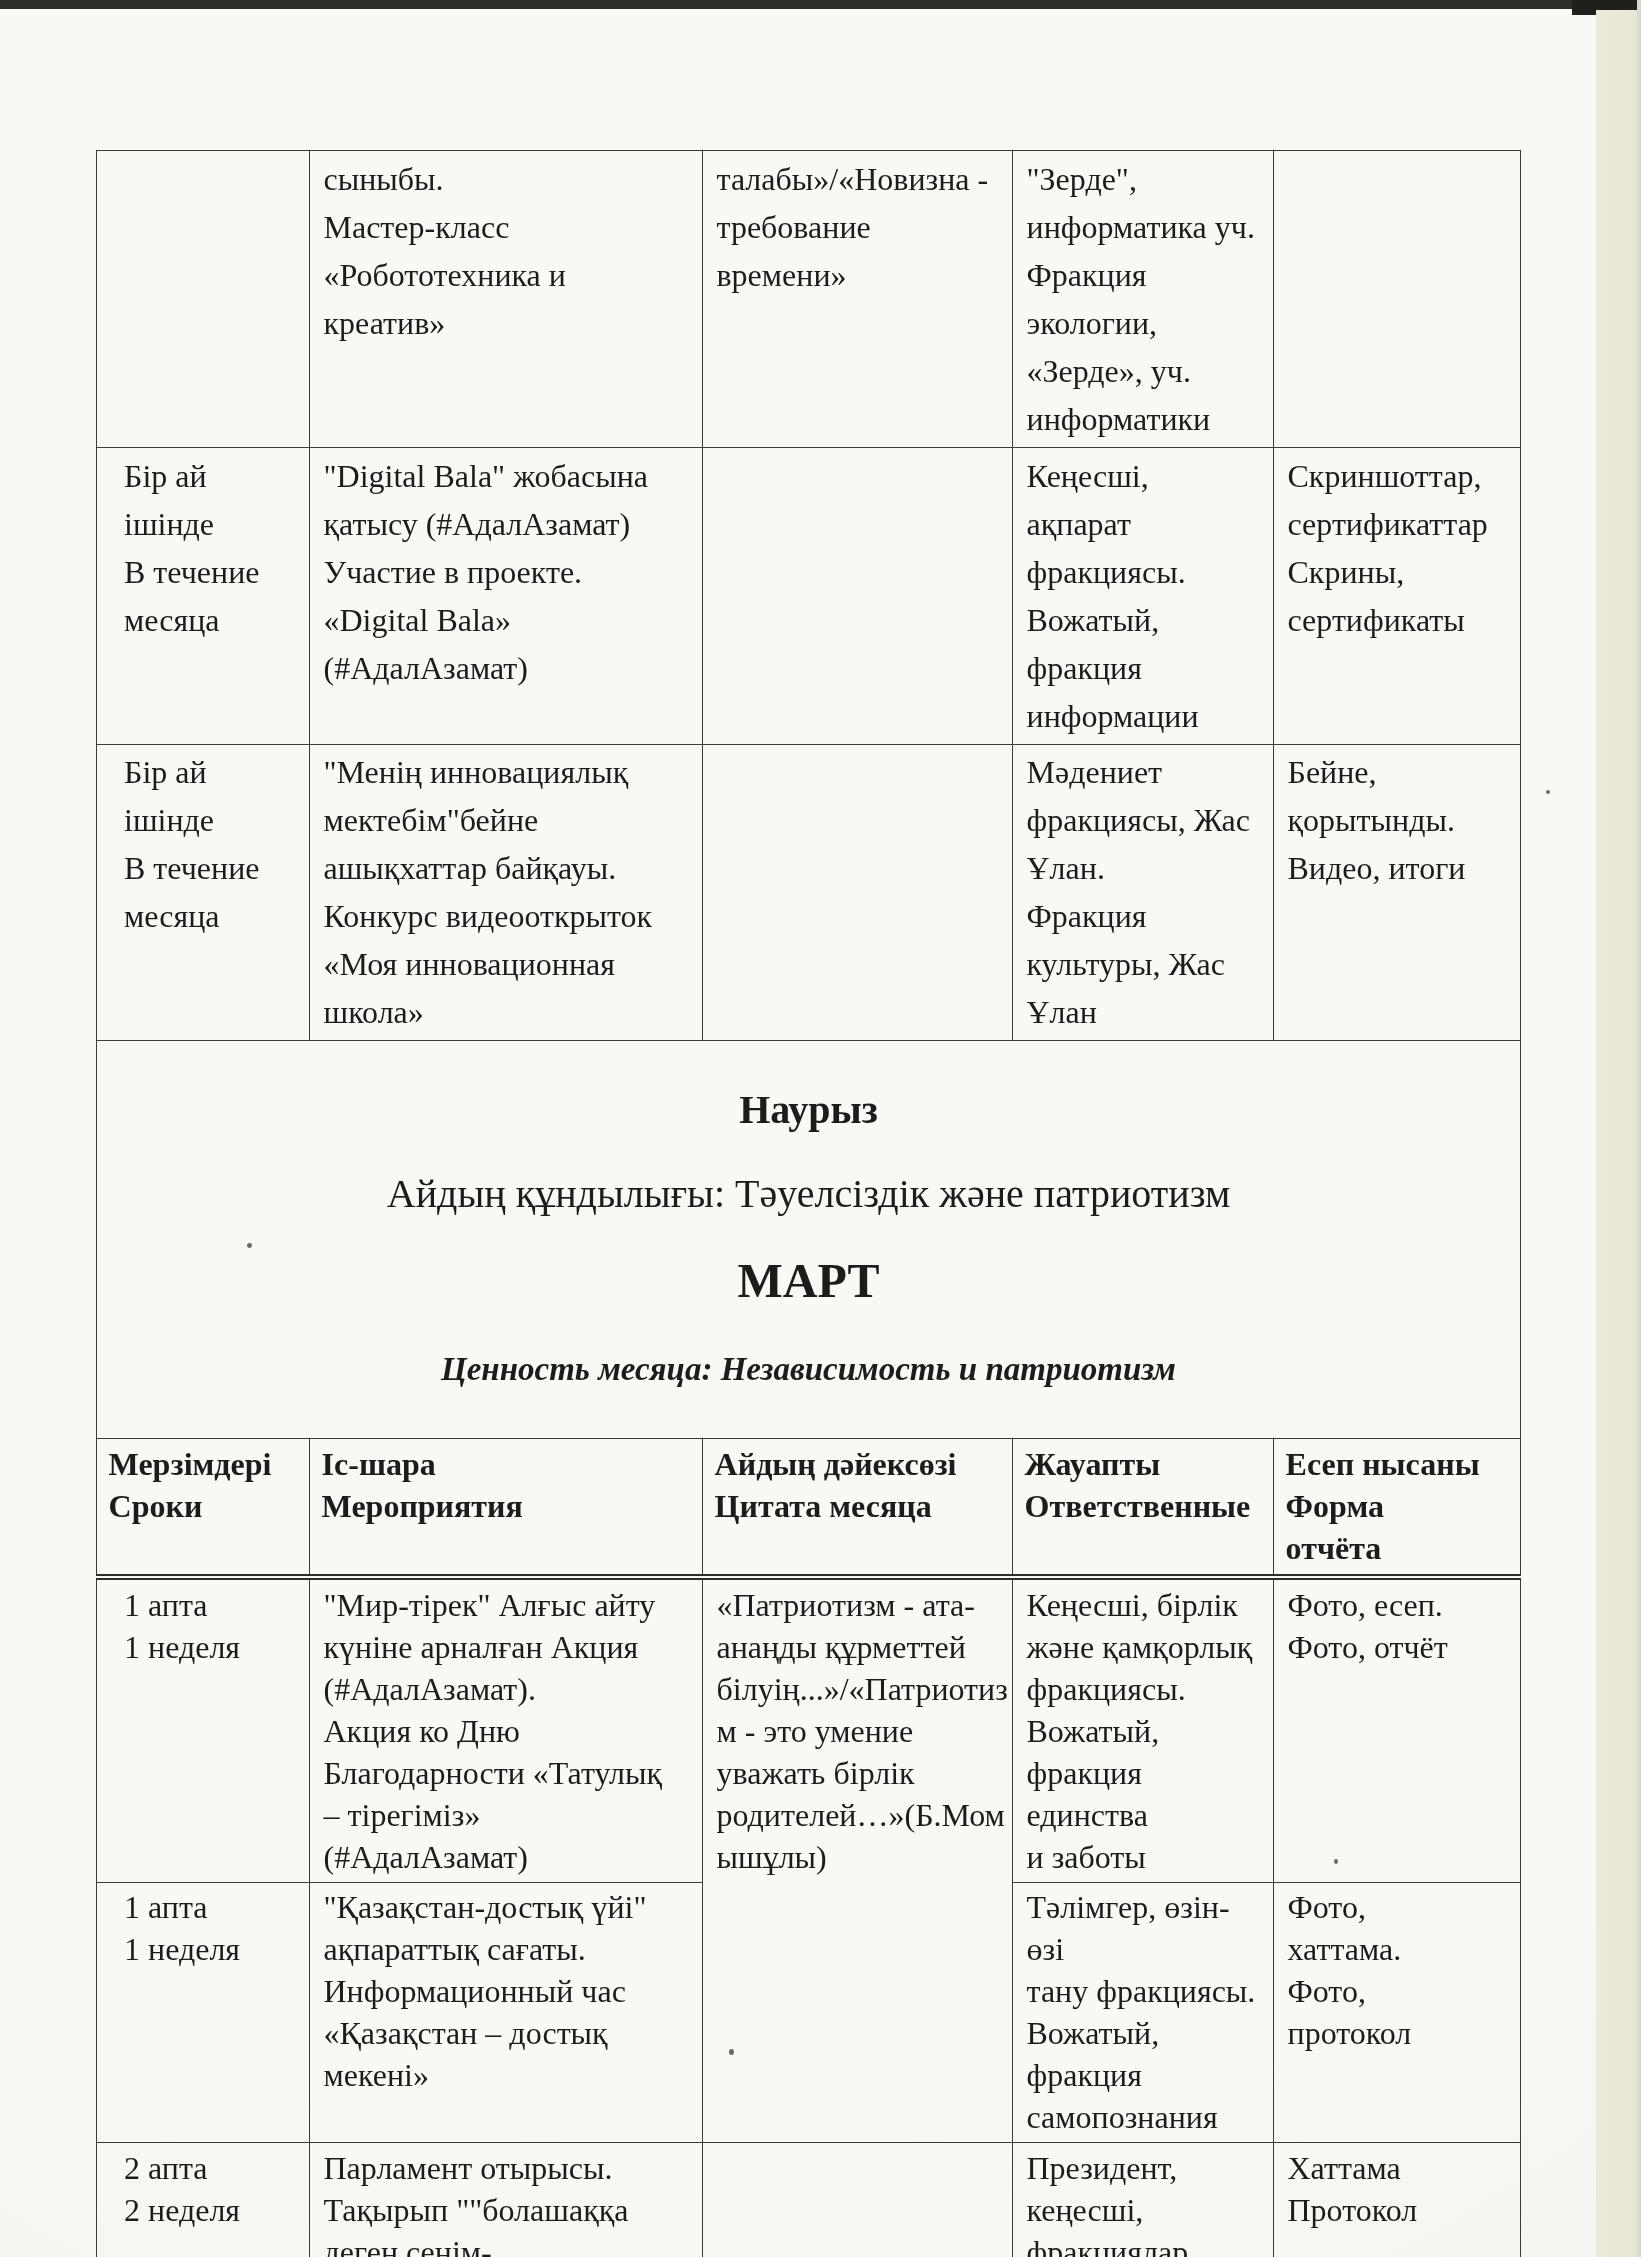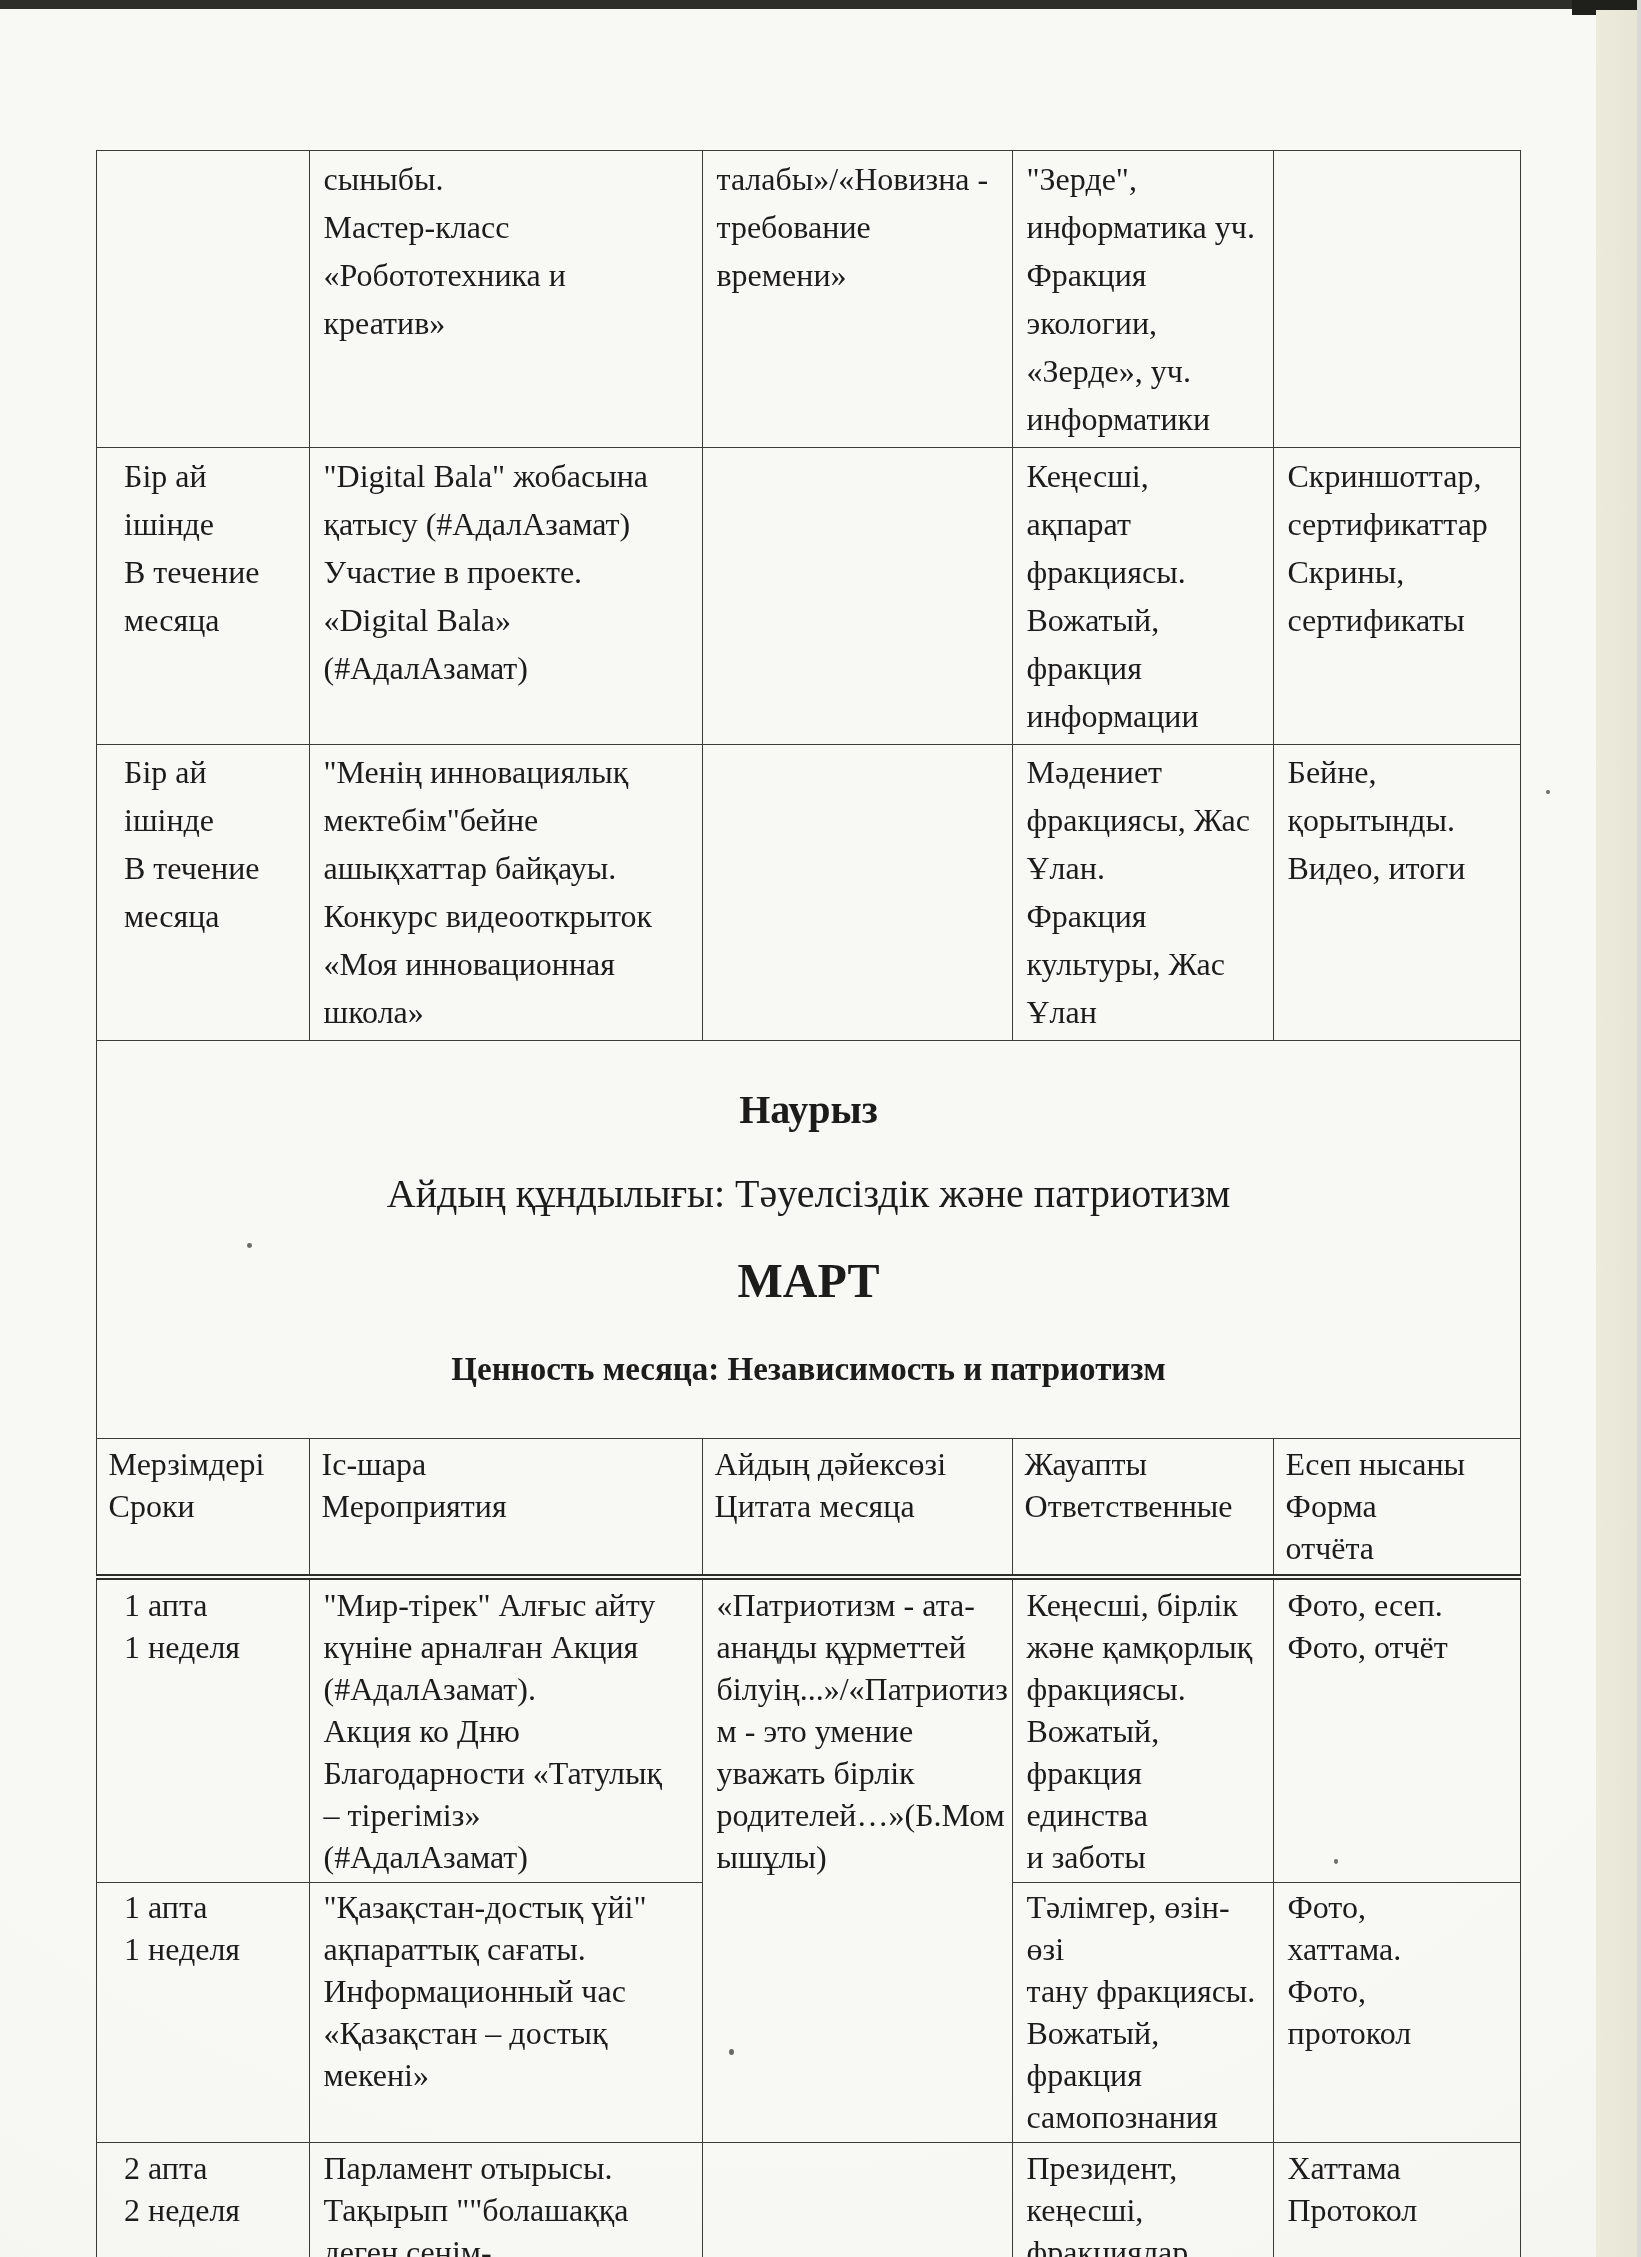--- a/index.html
+++ b/index.html
@@ -32,28 +32,28 @@
     padding:3.9px 7.7px 3.9px 13.5px;
     white-space:pre-line;
     overflow:hidden;
   }
   td.pcol{padding-left:27px;margin-left:48px;}
   tr.t-top td{line-height:48px;}
   tr.rA td{height:222px}
   tr.rB td{height:232px}
   tr.rC td{height:222px}
   tr.rSec td{height:153px;text-align:center;padding:5.8px 9.7px;}
-  tr.rHead td{height:127px;font-weight:normal;line-height:42px;border-bottom:6.8px double #2e2e2b;padding-left:11.6px;}
+  tr.rHead td{height:127px;font-weight:bold;line-height:42px;border-bottom:6.8px double #2e2e2b;padding-left:11.6px;}
   tr.r1 td{height:275px}
   tr.r2 td{height:174px}
   tr.r3 td{height:261px}
   .sec-l1{font-weight:bold;font-size:40px;line-height:42px;}
   .sec-l2{font-weight:normal;font-size:40px;line-height:41px;}
   .sec-l3{font-weight:bold;font-size:48px;line-height:50px;}
-  .sec-l4{font-weight:bold;font-size:33px;line-height:42px;}
+  .sec-l4{font-weight:bold;font-style:italic;font-size:33px;line-height:42px;}
 </style>
 </head>
 <body>
 
 <div class="page">
   <div class="edge-top"></div>
   <div class="edge-top-right"></div>
   <div class="edge-right"></div>
   <div class="speck" style="left:247px;top:1243px;width:4.8px;height:4.8px;"></div>
   <div class="speck" style="left:729px;top:2049px;width:4.8px;height:5.8px;"></div>

